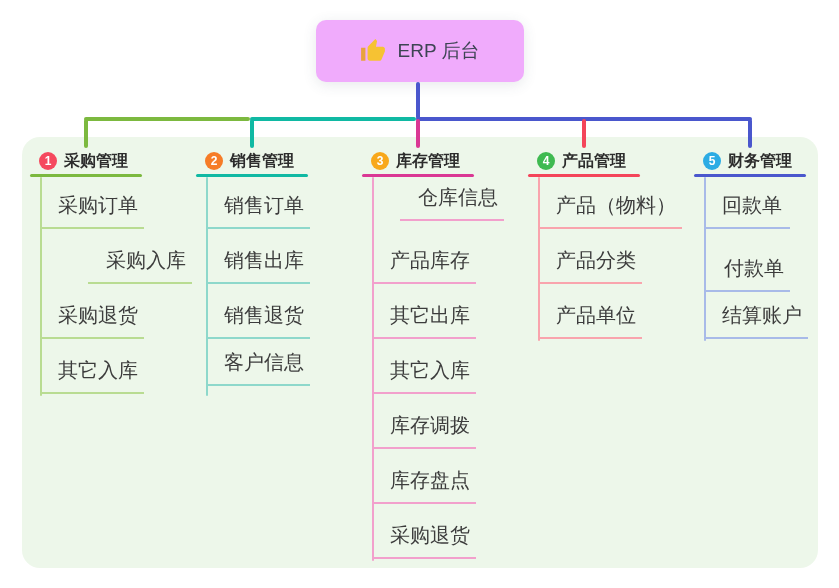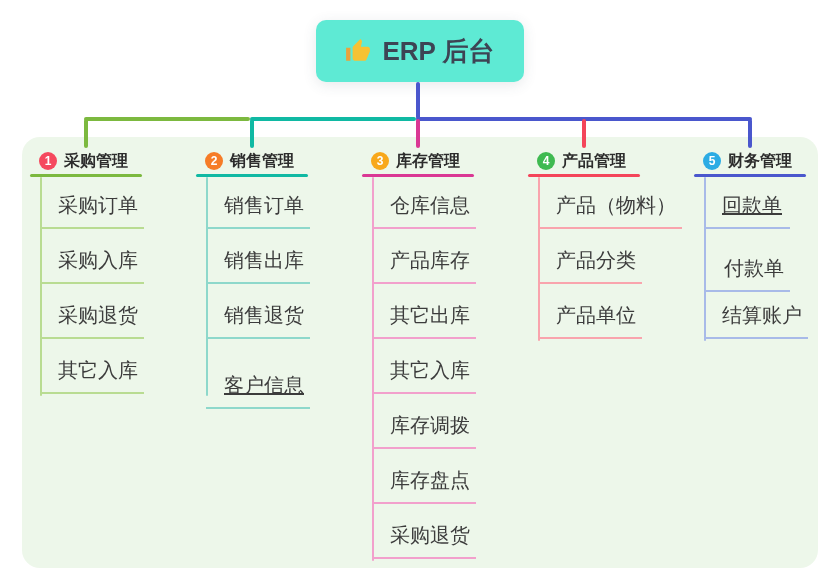--- a/index.html
+++ b/index.html
@@ -6,24 +6,24 @@
   .stage{
     position:relative;width:839px;height:588px;background:#ffffff;overflow:hidden;
     font-family:"Liberation Sans","DejaVu Sans",sans-serif;
   }
   .panel{
     position:absolute;left:22px;top:137px;width:796px;height:431px;
     background:#edf7ea;border-radius:18px;
   }
   .root-card{
     position:absolute;left:316px;top:20px;width:208px;height:62px;
-    background:#5eead4;border-radius:10px;
+    background:#f0abfc;border-radius:10px;
     box-shadow:0 3px 14px rgba(60,70,90,.12);
     display:flex;align-items:center;justify-content:center;gap:11px;
-    font-size:26px;font-weight:700;color:#3d4454;
+    font-size:19px;font-weight:400;color:#3d4454;
   }
   .line{position:absolute;border-radius:2px;}
   .trunk-vert{left:416px;top:82px;width:4px;height:37px;}
   .h-seg{top:117px;height:4px;}
   .stub{top:119px;width:4px;height:29px;}
   .branch{position:absolute;top:148px;width:112px;}
   .branch-title{display:flex;align-items:center;gap:7px;padding-left:9px;height:26px;cursor:default;}
   .badge{
     width:18px;height:18px;border-radius:50%;background:var(--badge);
     color:#fff;font-size:12px;font-weight:700;flex:0 0 18px;
@@ -68,46 +68,46 @@
   <div class="line stub" style="left: 748px; background: rgb(74, 87, 205);"></div>
 
   <div class="branch" style="left: 30px; --c: #7cb93f; --cl: #b9dc92; --badge: #f5495e;">
     <div class="branch-title">
       <span class="badge">1</span>
       <span class="branch-label">采购管理</span>
     </div>
     <div class="branch-underline"></div>
     <div class="vline" style="height:219px;"></div>
     <div class="item" style="top:47px;">采购订单</div>
-    <div class="item" style="top:102px;">采购入库</div>
+    <div class="item" style="top:102px;margin-left:48px;">采购入库</div>
     <div class="item" style="top:157px;">采购退货</div>
     <div class="item" style="top:212px;">其它入库</div>
   </div>
 
   <div class="branch" style="left: 196px; --c: #10b9a3; --cl: #8ed8cb; --badge: #f67c27;">
     <div class="branch-title">
       <span class="badge">2</span>
       <span class="branch-label">销售管理</span>
     </div>
     <div class="branch-underline"></div>
     <div class="vline" style="height:219px;"></div>
     <div class="item" style="top:47px;">销售订单</div>
     <div class="item" style="top:102px;">销售出库</div>
     <div class="item" style="top:157px;">销售退货</div>
-    <div class="item" style="top:227px;text-decoration:underline;">客户信息</div>
+    <div class="item" style="top:204px;">客户信息</div>
   </div>
 
   <div class="branch" style="left: 362px; --c: #da3894; --cl: #f2a0cc; --badge: #f8a81b;">
     <div class="branch-title">
       <span class="badge">3</span>
       <span class="branch-label">库存管理</span>
     </div>
     <div class="branch-underline"></div>
     <div class="vline" style="height:384px;"></div>
-    <div class="item" style="top:47px;">仓库信息</div>
+    <div class="item" style="top:39px;margin-left:28px;">仓库信息</div>
     <div class="item" style="top:102px;">产品库存</div>
     <div class="item" style="top:157px;">其它出库</div>
     <div class="item" style="top:212px;font-family:Liberation Serif, serif;">其它入库</div>
     <div class="item" style="top:267px;">库存调拨</div>
     <div class="item" style="top:322px;">库存盘点</div>
     <div class="item" style="top:377px;">采购退货</div>
   </div>
 
   <div class="branch" style="left: 528px; --c: #f4455a; --cl: #f9a4ad; --badge: #3fba51;">
     <div class="branch-title">
@@ -121,18 +121,18 @@
     <div class="item" style="top:157px;">产品单位</div>
   </div>
 
   <div class="branch" style="left: 694px; --c: #4a57cd; --cl: #a8bae8; --badge: #2cace4;">
     <div class="branch-title">
       <span class="badge">5</span>
       <span class="branch-label">财务管理</span>
     </div>
     <div class="branch-underline"></div>
     <div class="vline" style="height:164px;"></div>
-    <div class="item" style="top:47px;text-decoration:underline;">回款单</div>
+    <div class="item" style="top:47px;">回款单</div>
     <div class="item" style="top:110px;padding-left:20px;">付款单</div>
     <div class="item" style="top:157px;">结算账户</div>
   </div>
 
 </div>
 
 </body></html>

